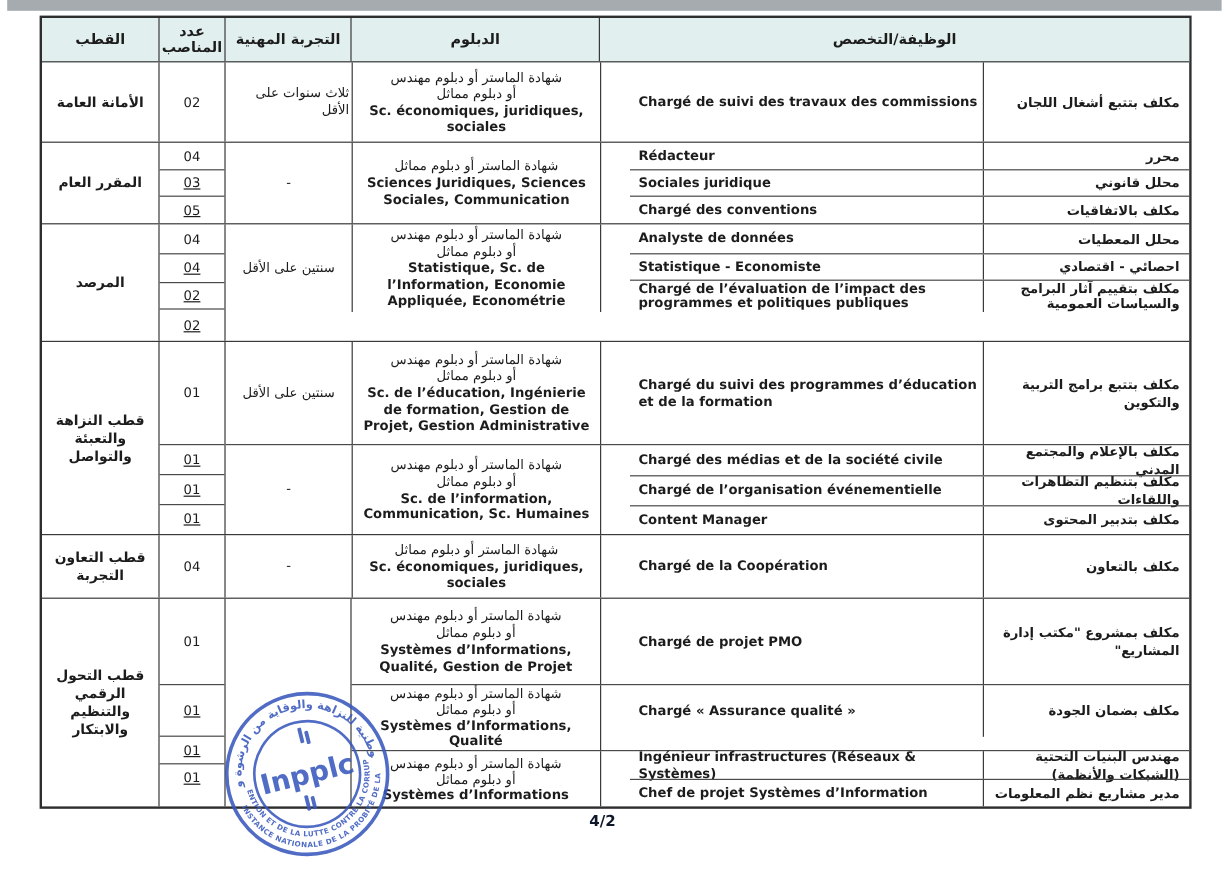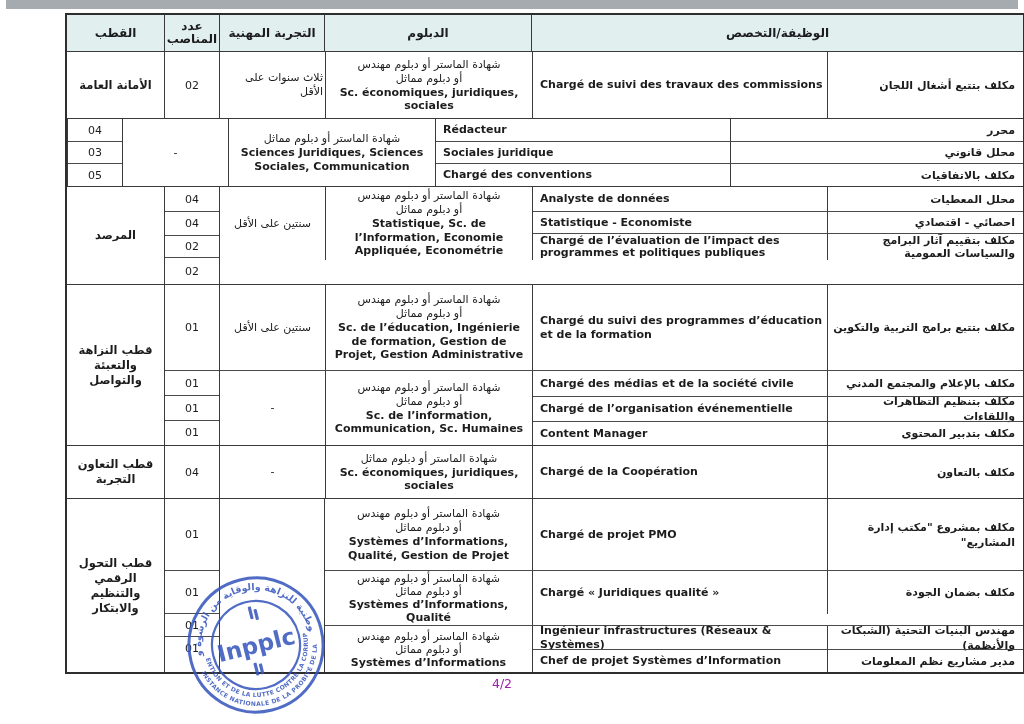--- a/index.html
+++ b/index.html
@@ -6,55 +6,55 @@
   body{
     width:1024px;height:724px;background:#ffffff;position:relative;overflow:hidden;
     font-family:"DejaVu Sans","Liberation Sans",sans-serif;color:#1c1c1c;
     -webkit-font-smoothing:antialiased;
   }
   *{box-sizing:border-box;}
   .scanstrip{position:absolute;left:6px;top:0;width:1012px;height:9px;background:#a5abae;}
 
   .tbl{
     position:absolute;left:33px;top:13px;width:960px;
-    border:2.5px solid #2e2e2e;background:#fff;margin-left:32px;
+    border:2.5px solid #2e2e2e;background:#fff;
   }
   .row{display:flex;}
   .hdr{background:#e1f0ef;border-bottom:1.6px solid #3a3a3a;height:37px;}
   .hc{display:flex;align-items:center;justify-content:center;text-align:center;
       font-weight:bold;font-size:12px;line-height:13px;padding:1px 2px;direction:rtl;}
   .bl{border-left:1.6px solid #3a3a3a;}
   .grp{display:flex;align-items:stretch;}
   .grp + .grp{border-top:1.6px solid #3a3a3a;}
 
   .c-pole{width:97px;flex:none;display:flex;align-items:center;justify-content:center;
           text-align:center;direction:rtl;font-weight:bold;font-size:11.5px;line-height:15px;padding:2px;}
   .c-cnt{width:55px;flex:none;display:flex;flex-direction:column;}
   .cnt{display:flex;align-items:center;justify-content:center;font-size:11px;}
-  .cnt + .cnt{border-top:1.4px solid #4a4a4a;}
+  .cnt + .cnt{border-top:1.4px solid #4a4a4a;text-decoration:underline;}
   .c-expg{width:105px;flex:none;display:flex;align-items:center;justify-content:center;}
   .c-blocks{flex:1;display:flex;flex-direction:column;}
   .blk{display:flex;align-items:stretch;}
   .blk + .blk{border-top:1.4px solid #4a4a4a;}
   .b-exp{width:105px;flex:none;display:flex;align-items:center;justify-content:center;
          direction:rtl;text-align:right;font-size:11px;line-height:14px;padding:2px;}
   .b-dip{width:207px;flex:none;display:flex;flex-direction:column;align-items:center;justify-content:center;
          text-align:center;padding:1px 3px;}
   .dip-ar{direction:rtl;font-size:11px;line-height:14px;}
   .dip-fr{font-weight:bold;font-size:11px;line-height:13.5px;}
-  .b-jobs{flex:1;display:flex;flex-direction:column;}
+  .b-jobs{flex:1;display:flex;flex-direction:column;padding-left:24px;}
   .jrow{display:flex;align-items:stretch;}
   .jrow + .jrow{border-top:1.4px solid #4a4a4a;}
   .jfr{width:294px;flex:none;display:flex;align-items:center;justify-content:flex-start;
        text-align:left;font-weight:bold;font-size:11px;line-height:14px;padding:2px 4px 2px 7px;}
   .jar{flex:1;display:flex;align-items:center;direction:rtl;text-align:right;
        font-weight:bold;font-size:11px;line-height:15px;padding:2px 8px 2px 4px;}
 
   .pageno{position:absolute;left:462px;top:676px;width:80px;text-align:center;
-          font-weight:normal;font-size:12.5px;color:#a21caf;}
+          font-weight:bold;font-size:12.5px;color:#0f172a;}
 
   .stamp{position:absolute;left:181px;top:570px;width:150px;height:150px;opacity:0.87;}
   .stamp text{fill:#3757bd;}
   .stamp .bar{fill:#3757bd;}
 </style>
 </head>
 <body>
 
 <div class="scanstrip"></div>
 
@@ -85,20 +85,21 @@
           <div class="jrow" style="height:66px">
             <div class="jfr">Chargé de suivi des travaux des commissions</div>
             <div class="jar bl">مكلف بتتبع أشغال اللجان</div>
           </div>
         </div>
       </div>
     </div>
   </div>
 
   <div class="grp">
+    <div class="c-pole">المقرر العام</div>
     <div class="c-cnt bl">
       <div class="cnt" style="height:22px">04</div>
       <div class="cnt" style="height:22px">03</div>
       <div class="cnt" style="height:23px">05</div>
     </div>
     <div class="c-blocks bl">
       <div class="blk">
         <div class="b-exp">-</div>
         <div class="b-dip bl">
           <div class="dip-ar">شهادة الماستر أو دبلوم مماثل</div>
@@ -250,21 +251,21 @@
         </div>
       </div>
       <div class="blk">
         <div class="b-dip" style="line-height:12px">
           <div class="dip-ar" style="line-height:13px">شهادة الماستر أو دبلوم مهندس</div>
           <div class="dip-ar" style="line-height:13px">أو دبلوم مماثل</div>
           <div class="dip-fr" style="line-height:13px">Systèmes d’Informations, Qualité</div>
         </div>
         <div class="b-jobs bl">
           <div class="jrow" style="height:43px">
-            <div class="jfr">Chargé « Juridiques qualité »</div>
+            <div class="jfr">Chargé « Assurance qualité »</div>
             <div class="jar bl">مكلف بضمان الجودة</div>
           </div>
         </div>
       </div>
       <div class="blk">
         <div class="b-dip">
           <div class="dip-ar" style="line-height:13px">شهادة الماستر أو دبلوم مهندس</div>
           <div class="dip-ar" style="line-height:13px">أو دبلوم مماثل</div>
           <div class="dip-fr" style="line-height:13px">Systèmes d’Informations</div>
         </div>

